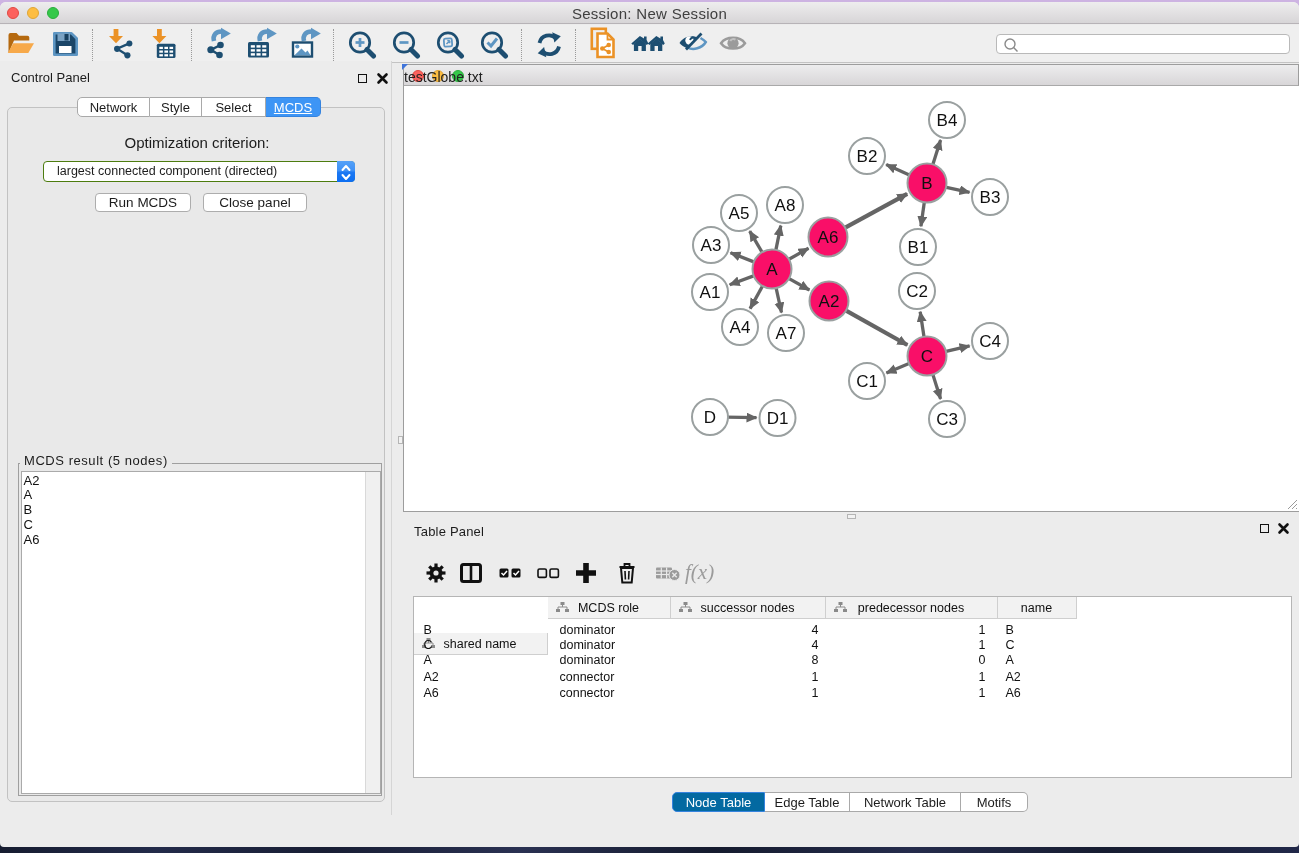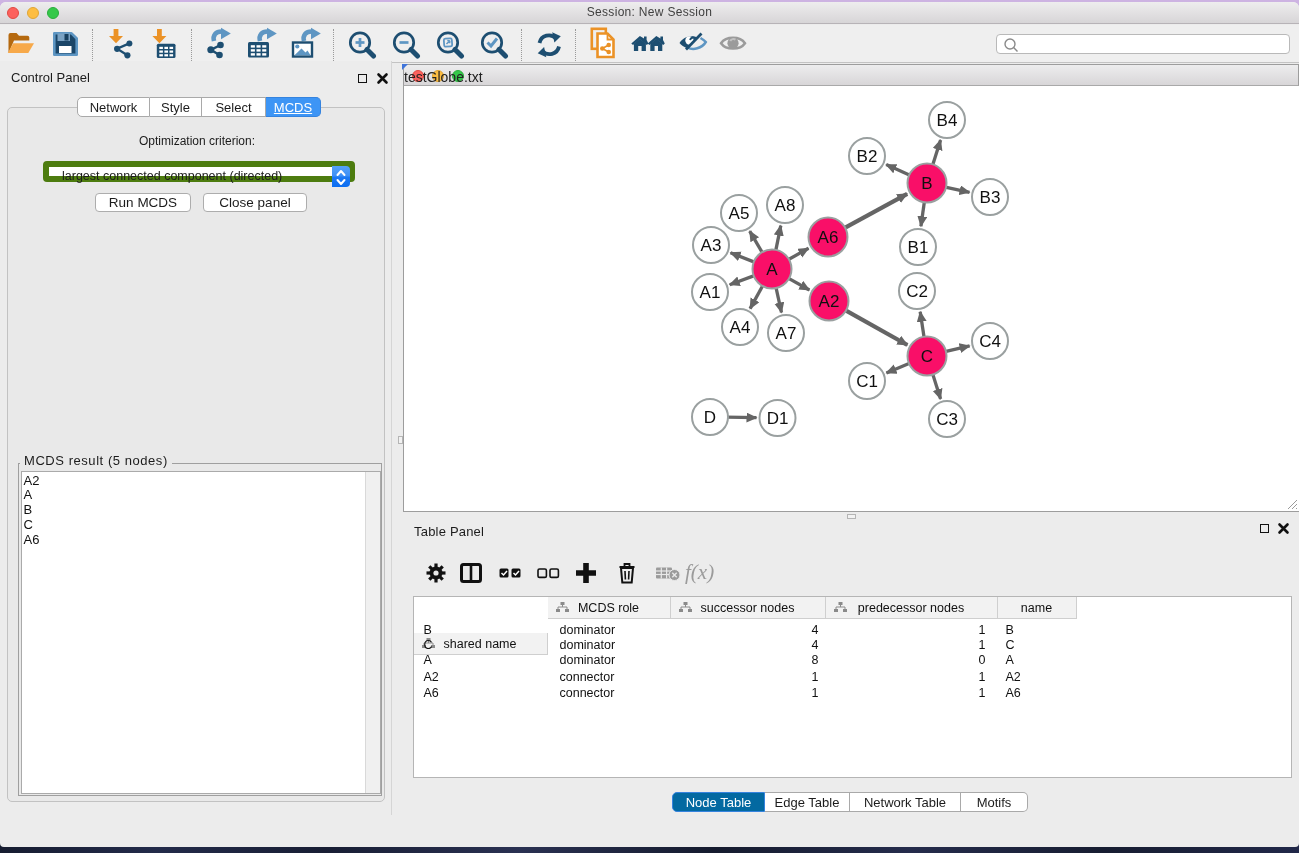--- a/index.html
+++ b/index.html
@@ -8,42 +8,42 @@
 .abs { position:absolute; }
 #desktop-top { position:absolute; left:0; top:0; width:1299px; height:14px;
   background:#cdb3e2; }
 #appwin { position:absolute; left:0; top:2px; width:1299px; height:845px;
   background:#ececec; border-radius:6px 6px 4px 4px; }
 #titlebar { position:absolute; left:0; top:0; width:1299px; height:22px;
   background:linear-gradient(#eeedee,#d7d5d7); border-radius:6px 6px 0 0;
   border-bottom:1px solid #b7b3b7; }
 .tl { position:absolute; top:4.5px; width:12px; height:12px; border-radius:50%; }
 #titlebar .t { position:absolute; top:2.5px; width:100%; text-align:center;
-  font-size:12px; letter-spacing:0.3px; color:#3f3f3f; }
+  font-size:15px; letter-spacing:0.3px; color:#3f3f3f; }
 #toolbar { position:absolute; left:0; top:23px; width:1299px; height:38px;
   background:#efefef; border-bottom:1px solid #c3c3c3; }
 .sep { position:absolute; top:4px; height:32px; width:0;
   border-left:1px dotted #9a9a9a; }
 #searchbox { position:absolute; left:996px; top:9px; width:294px; height:20px;
   background:#fff; border:1px solid #b9b9b9; border-radius:4px; }
 
 #cpanel { position:absolute; left:0; top:59px; width:392px; height:754px;
   background:#ececec; border-right:1px solid #d5d5d5; }
 #cpanel .hdr { position:absolute; left:11px; top:8.5px; font-size:13px; color:#1c1c1c; }
 .wbtn-sq { position:absolute; width:9px; height:9px; border:1.6px solid #111; }
 .tabs { position:absolute; top:36px; height:20px; font-size:13px; z-index:3; }
 .tab { position:absolute; top:0; height:20px; background:#fff; border:1px solid #a9a9a9;
   color:#1c1c1c; text-align:center; line-height:19px; }
 .tab.sel { background:#3d95f5; border-color:#3583de; color:#fff; }
 #cp-body { position:absolute; left:7px; top:45.5px; width:378px; height:695px;
   background:#e9e9e9; border:1px solid #c2c2c2; border-radius:5px; }
 #optlabel { position:absolute; left:0; top:26px; width:378px; text-align:center;
-  font-size:12px; color:#1c1c1c; }
+  font-size:15px; color:#1c1c1c; }
 #dropdown { position:absolute; left:35px; top:53px; width:312px; height:21px;
-  background:#fff; border:6px solid #4d7c0f; border-radius:4px; font-size:12.5px;
+  background:#fff; border:1px solid #4d7c0f; border-radius:4px; font-size:12.5px;
   color:#1c1c1c; line-height:19px; padding-left:13px; }
 #dd-step { position:absolute; right:-1px; top:-1px; width:18px; height:21px;
   border-radius:0 4px 4px 0; background:linear-gradient(#55a1f8 0%,#3f91f6 45%,#1b78f3 55%,#0c6ef1 100%); }
 .cbtn { position:absolute; top:85px; height:19px; background:#fff;
   border:1px solid #adadad; border-radius:4px; font-size:13.5px; color:#1c1c1c;
   text-align:center; line-height:17px; }
 #fieldset-label { position:absolute; left:12px; top:345.5px; background:#e9e9e9;
   padding:0 4px; font-size:13px; letter-spacing:0.55px; color:#1c1c1c; z-index:2; }
 #fieldset { position:absolute; left:10px; top:355px; width:364px; height:333px;
   border:1px solid #9f9f9f; }

